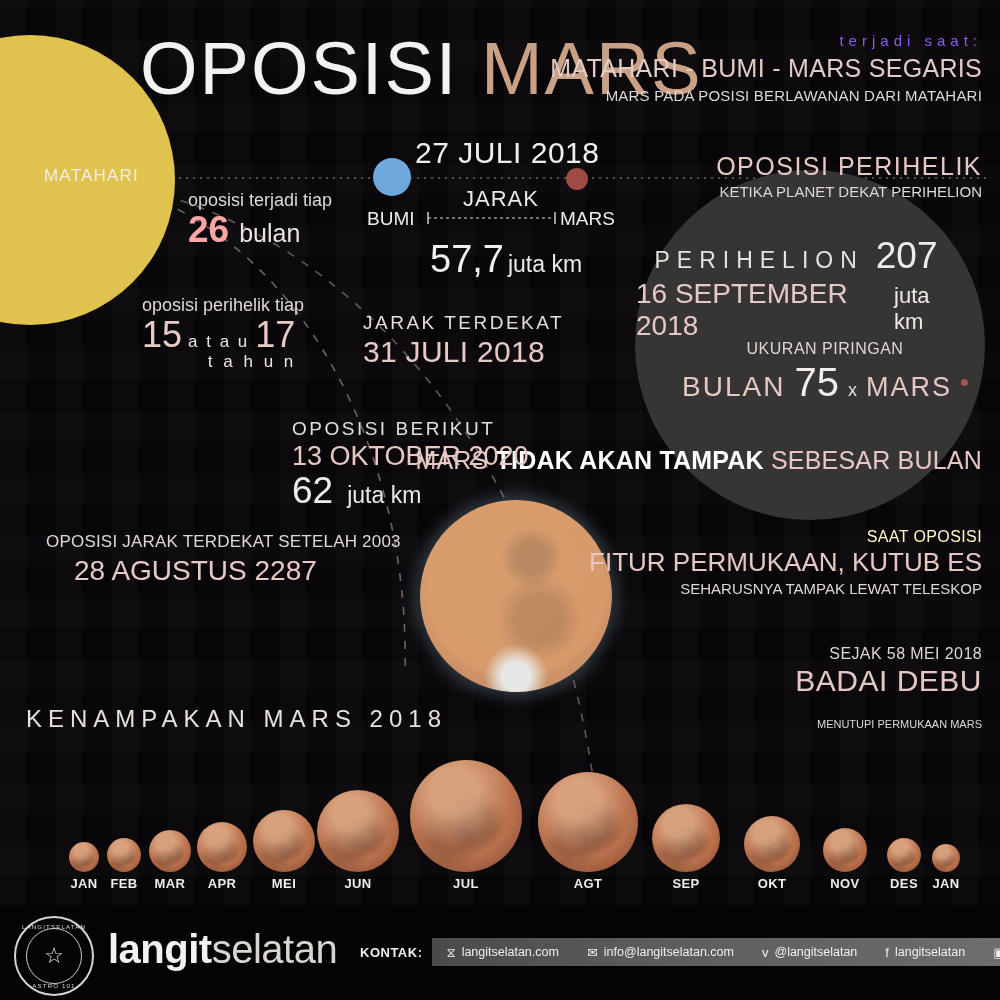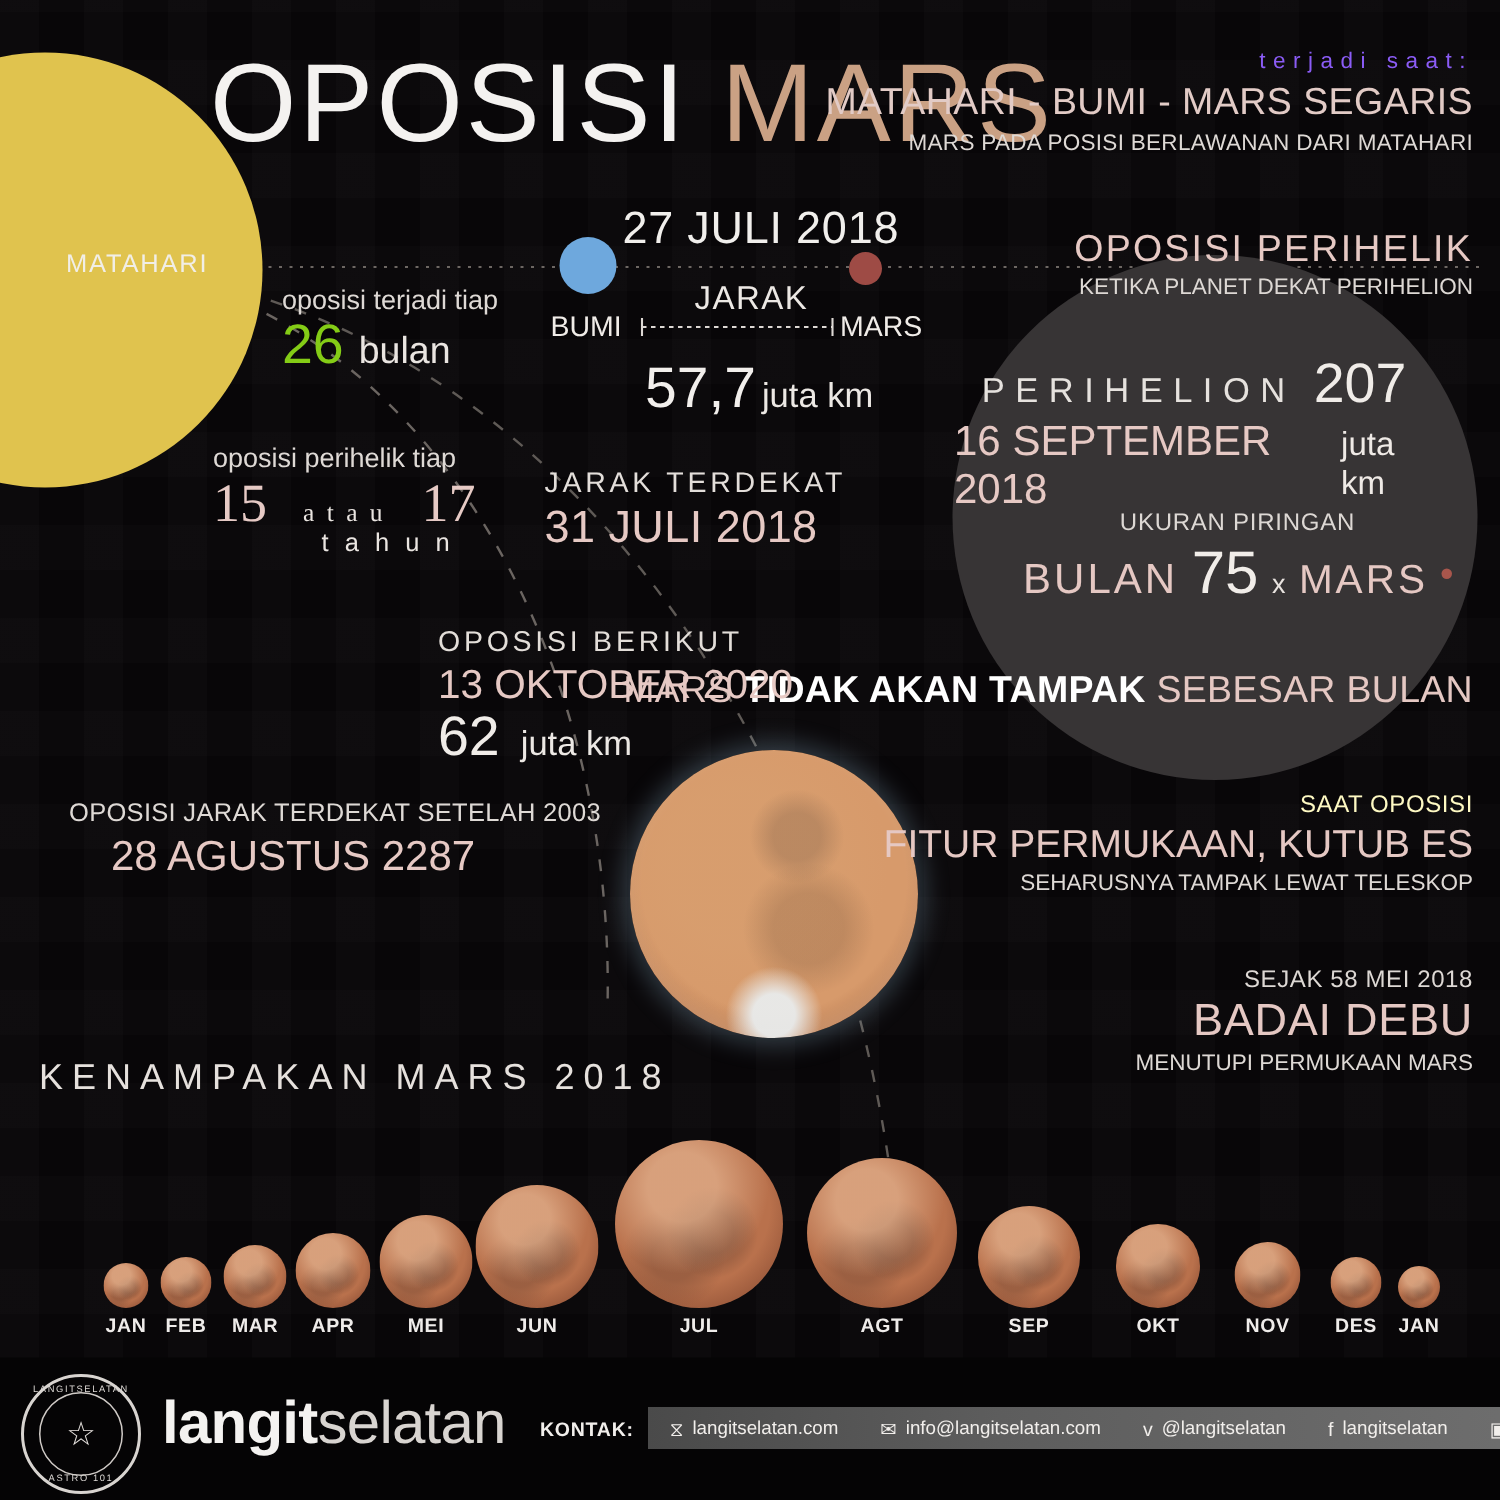--- a/index.html
+++ b/index.html
@@ -81,35 +81,35 @@
   
   #saatop{right:18px;top:528px;text-align:right;}
   #saatop .a{font-size:16px;color:#fef9c3;letter-spacing:.4px;}
   #saatop .b{font-size:26px;color:#e5c8c3;margin-top:1px;}
   #saatop .c{font-size:15px;color:#ded9d5;margin-top:2px;}
 
   
   #badai{right:18px;top:645px;text-align:right;}
   #badai .a{font-size:16px;color:#ddd8d4;letter-spacing:.4px;}
   #badai .b{font-size:30px;color:#e5c8c3;margin-top:1px;letter-spacing:.5px;}
-  #badai .c{font-size:15px;color:#ded9d5;margin-top:2px;}
+  #badai .c{font-size:11px;color:#ded9d5;margin-top:20px;}
 
   
   #matahari{left:44px;top:166px;font-size:17px;color:#f1eee7;letter-spacing:1.2px;}
 
   
   #tiap{left:188px;top:190px;}
   #tiap .a{font-size:18px;color:#ded9d5;}
   #tiap .r{display:flex;align-items:baseline;gap:10px;margin-top:-2px;}
-  #tiap .n{font-size:37px;color:#84cc16;font-weight:400;}
+  #tiap .n{font-size:37px;color:#fca5a5;font-weight:700;}
   #tiap .u{font-size:25px;color:#eae5e1;}
 
   #perihtiap{left:142px;top:295px;}
   #perihtiap .a{font-size:18px;color:#ded9d5;}
-  #perihtiap .r{display:flex;align-items:baseline;gap:24px;margin-top:-2px;font-family:Liberation Serif, serif;}
+  #perihtiap .r{display:flex;align-items:baseline;gap:6px;margin-top:-2px;}
   #perihtiap .n{font-size:36px;color:#e6cac5;font-weight:300;}
   #perihtiap .m{font-size:17px;color:#eae5e1;letter-spacing:2px;}
   #perihtiap .y{font-size:17px;color:#eae5e1;letter-spacing:3px;text-align:center;margin-top:-4px;margin-left:58px;}
 
   
   #cdate{left:415px;top:136px;font-size:30px;color:#f1efec;letter-spacing:.5px;}
   #jarak{left:463px;top:186px;font-size:22px;color:#ece8e4;letter-spacing:1px;}
   #bumi-lbl{left:367px;top:208px;font-size:19px;color:#f0ece8;}
   #mars-lbl{left:560px;top:208px;font-size:19px;color:#f0ece8;}
   #dist{left:430px;top:238px;display:flex;align-items:baseline;gap:4px;}

